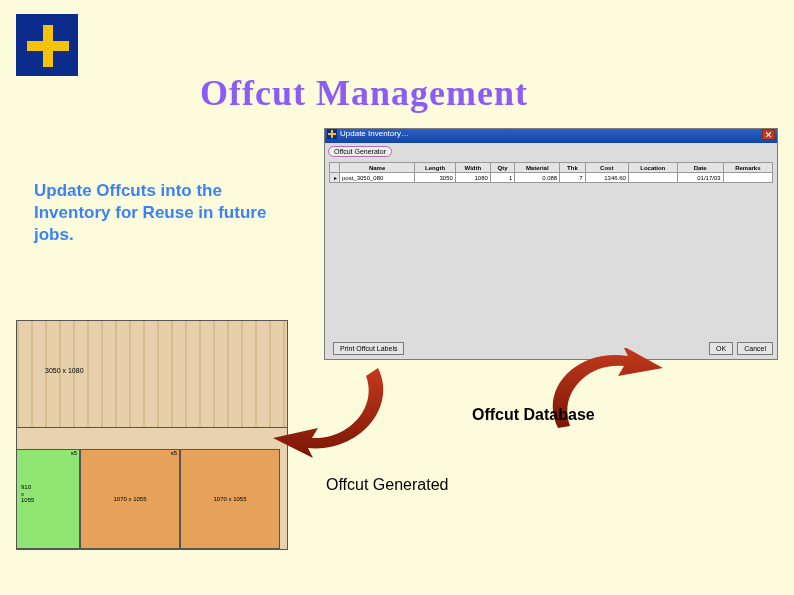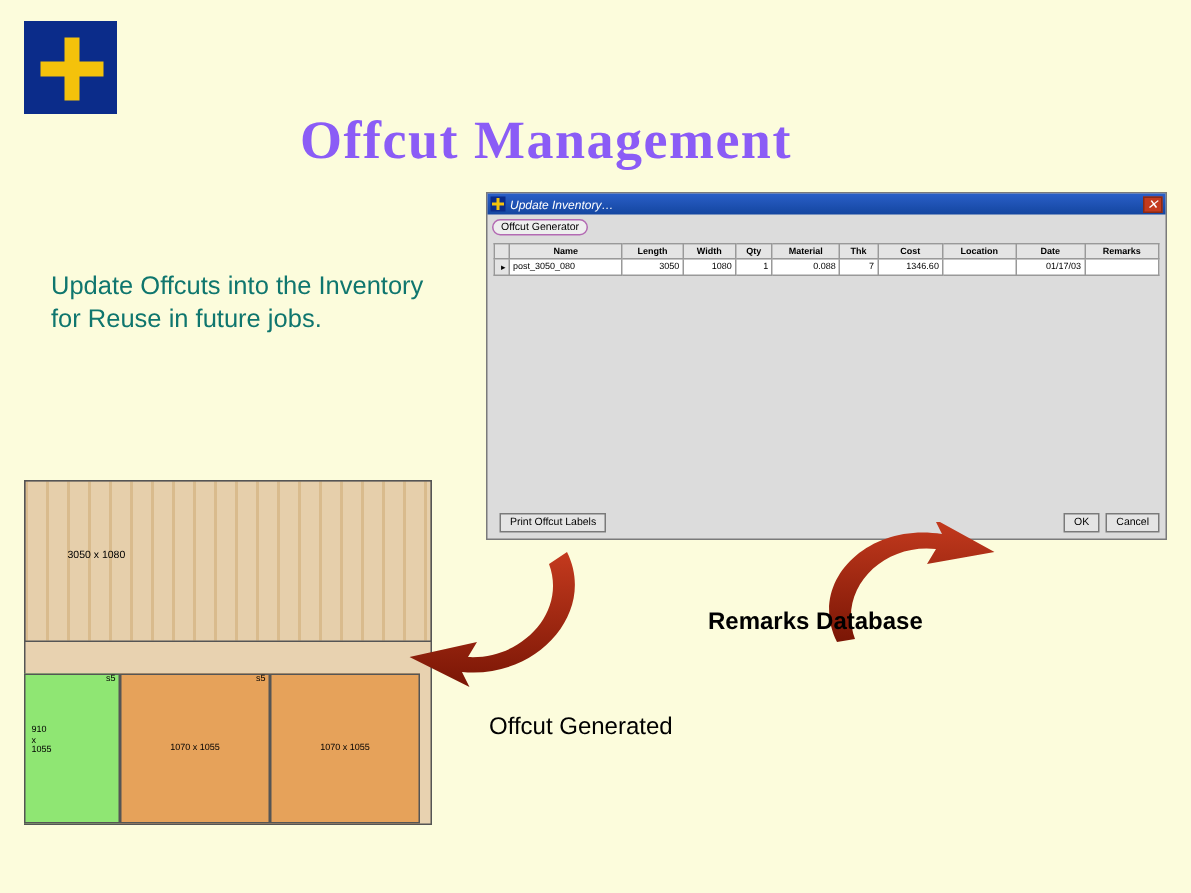--- a/index.html
+++ b/index.html
@@ -5,24 +5,24 @@
   * { box-sizing: border-box; margin: 0; padding: 0; }
   body { width: 794px; height: 595px; background: #fcfcdc; font-family: Arial, sans-serif; position: relative; overflow: hidden; }
 
   .logo { position: absolute; top: 14px; left: 16px; width: 62px; height: 62px; background: #0b2c8a; border: 1px solid #0b2c8a; }
   .logo::before, .logo::after { content: ""; position: absolute; background: #f4c20b; }
   .logo::before { left: 26px; top: 10px; width: 10px; height: 42px; }
   .logo::after  { top: 26px; left: 10px; height: 10px; width: 42px; }
 
   .title { position: absolute; top: 44px; left: 200px; font-size: 36px; letter-spacing: 1px; color: #8b5cf6; font-family: Georgia, 'Times New Roman', serif; margin-top: 28px; }
 
-  .desc { position: absolute; top: 180px; left: 34px; width: 250px; font-size: 17px; font-weight: normal; color: #0f766e; line-height: 1.3; }
+  .desc { position: absolute; top: 180px; left: 34px; width: 250px; font-size: 17px; font-weight: bold; color: #3b82f6; line-height: 1.3; }
 
   .app-window { position: absolute; top: 128px; left: 324px; width: 454px; height: 232px; background: #dcdcdc; border: 1px solid #7a7a7a; font-size: 9px; }
-  .titlebar { height: 14px; background: linear-gradient(#2a5fc8, #1446a0); display: flex; align-items: center; padding: 0 2px; color: #fff; font-style: italic; }
+  .titlebar { height: 14px; background: linear-gradient(#2a5fc8, #1446a0); display: flex; padding: 0 2px; color: #fff; }
   .titlebar .tb-icon { width: 10px; height: 10px; background: #0b2c8a; position: relative; margin-right: 3px; }
   .titlebar .tb-icon::before, .titlebar .tb-icon::after { content: ""; position: absolute; background: #f4c20b; }
   .titlebar .tb-icon::before { left: 4px; top: 1px; width: 2px; height: 8px; }
   .titlebar .tb-icon::after  { top: 4px; left: 1px; height: 2px; width: 8px; }
   .titlebar .tb-text { flex: 1; font-size: 8px; }
   .titlebar .tb-close { width: 13px; height: 11px; background: #c43a1e; color: #fff; display: flex; align-items: center; justify-content: center; border: 1px solid #8b2a15; cursor: pointer; font-size: 9px; }
 
   .tab-chip { margin: 3px; display: inline-block; padding: 1px 5px; border: 1px solid #b36ab3; border-radius: 6px; background: #eee; font-size: 7px; }
 
   .grid-wrap { margin: 2px 4px; }
@@ -152,14 +152,14 @@
         <stop offset="1" stop-color="#7a1605"></stop>
     </linearGradient>
   </defs>
   <path d="M10 80 C-10 40 30 0 80 8 L75 -2 L115 20 L70 28 L76 18 C40 14 10 45 22 78 Z" fill="url(#g2)"></path>
 </svg>
 
 <div class="label-gen">
   <span>Offcut Generated</span>
 </div>
 <div class="label-db">
-  <span>Remarks Database</span>
+  <span>Offcut Database</span>
 </div>
 
 </body></html>

